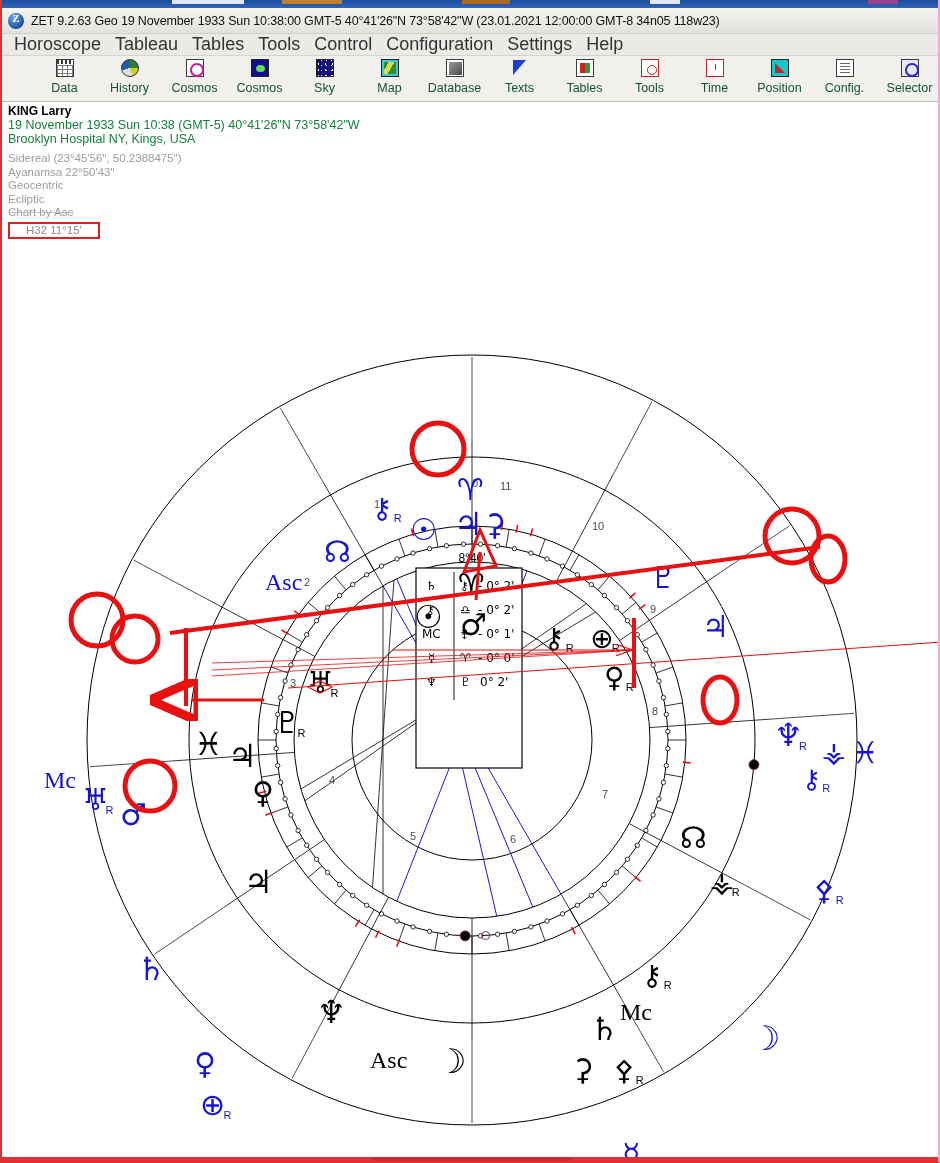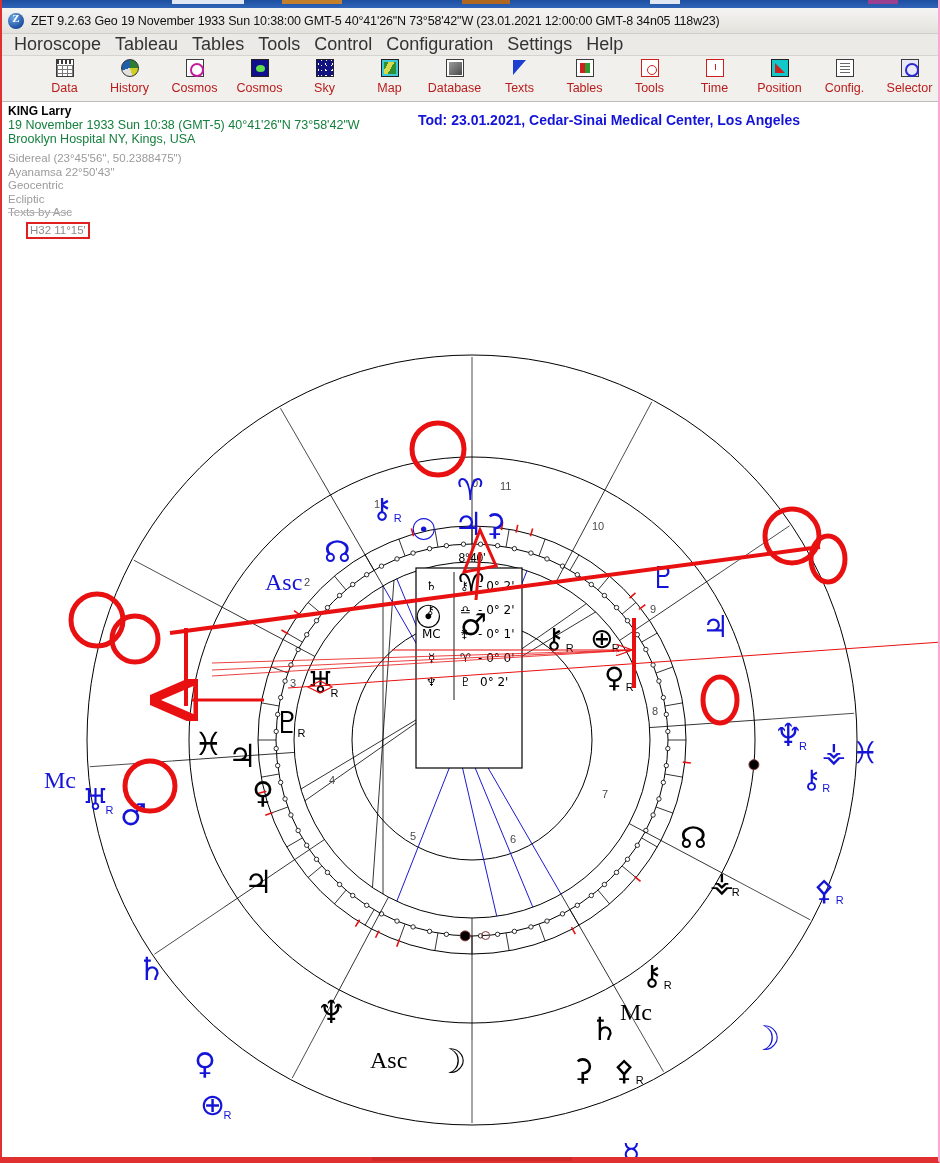--- a/index.html
+++ b/index.html
@@ -79,21 +79,21 @@
   }
   .tbtn {
     width: 65px; height: 44px;
     display: flex; flex-direction: column; align-items: center;
     justify-content: flex-start; cursor: default; flex: none;
   }
   .tbtn .ic {
     width: 22px; height: 20px; margin-top: 2px; position: relative;
   }
   .tbtn .lb {
-    font-size: 12.5px; color: #b91c1c; margin-top: 2px; white-space: nowrap;
+    font-size: 12.5px; color: #14532d; margin-top: 2px; white-space: nowrap;
   }
   
   .ic .sq { position:absolute; left:2px; top:0; width:18px; height:18px; }
   .ic-data .sq { background:#ffffff; border:1px solid #3b3b3b; }
   .ic-data .sq::before{content:"";position:absolute;left:0;top:0;right:0;height:4px;
      background:repeating-linear-gradient(to right,#3b3b3b 0 2px,#ffffff 2px 4px);}
   .ic-data .sq::after{content:"";position:absolute;left:0;top:5px;right:0;bottom:0;
      background:
        repeating-linear-gradient(to bottom,#7a7a7a 0 1px,transparent 1px 4px),
        repeating-linear-gradient(to right,#7a7a7a 0 1px,transparent 1px 5px);}
@@ -145,23 +145,22 @@
     font-size: 12px; font-weight: bold; color: #000; line-height: 14px;
   }
   #infopanel .ln {
     font-size: 12.5px; color: #15803d; line-height: 14px; white-space: nowrap;
   }
   #infopanel .grey {
     font-size: 11.5px; color: #9b9b9b; line-height: 13.5px; white-space: nowrap;
   }
   #infopanel .grey.strike { text-decoration: line-through; text-decoration-color:#bdbdbd;}
   #hbox {
-    display:inline-block; border:2px solid #e02020; padding: 0 2px;
+    display:inline-block; border:2px solid #e02020; padding: 0 16px;
     margin-top: 1px;
-    margin-left: 18px;
   }
   #hbox .grey { color:#8d8d8d; }
 
   
   .blueann {
     position: absolute; font-size: 14px; font-weight: bold;
     color: #1414d8; white-space: nowrap;
     font-family: "Liberation Sans", sans-serif;
   }
   #ann-death { left: 416px; top: 112px; }
@@ -301,27 +300,26 @@
 
   <div id="infopanel">
     <div class="nm">KING Larry</div>
     <div class="ln">19 November 1933  Sun  10:38 (GMT-5) 40°41'26"N  73°58'42"W</div>
     <div class="ln">Brooklyn Hospital NY, Kings, USA</div>
     <div style="height:6px"></div>
     <div class="grey">Sidereal (23°45'56", 50.2388475")</div>
     <div class="grey">Ayanamsa 22°50'43"</div>
     <div class="grey">Geocentric</div>
     <div class="grey">Ecliptic</div>
-    <div class="grey strike">Texts by Asc</div>
+    <div class="grey strike">Chart by Asc</div>
     <div id="hbox">
       <div class="grey">H32  11°15'</div>
     </div>
   </div>
 
-  <div class="blueann" id="ann-death">Tod: 23.01.2021, Cedar-Sinai Medical Center, Los Angeles</div>
 
   <div id="chart">
   <svg width="940" height="960" viewBox="0 0 940 960">
     <defs>
       <marker id="ahR" markerWidth="12" markerHeight="10" refX="10" refY="5" orient="auto">
         <path d="M0,0 L12,5 L0,10 z" fill="none" stroke="#e81010" stroke-width="1.4"></path>
       </marker>
       <marker id="ahL" markerWidth="16" markerHeight="14" refX="14" refY="7" orient="auto">
         <path d="M0,7 L16,0 L16,14 z" fill="none" stroke="#e81010" stroke-width="3"></path>
       </marker>

